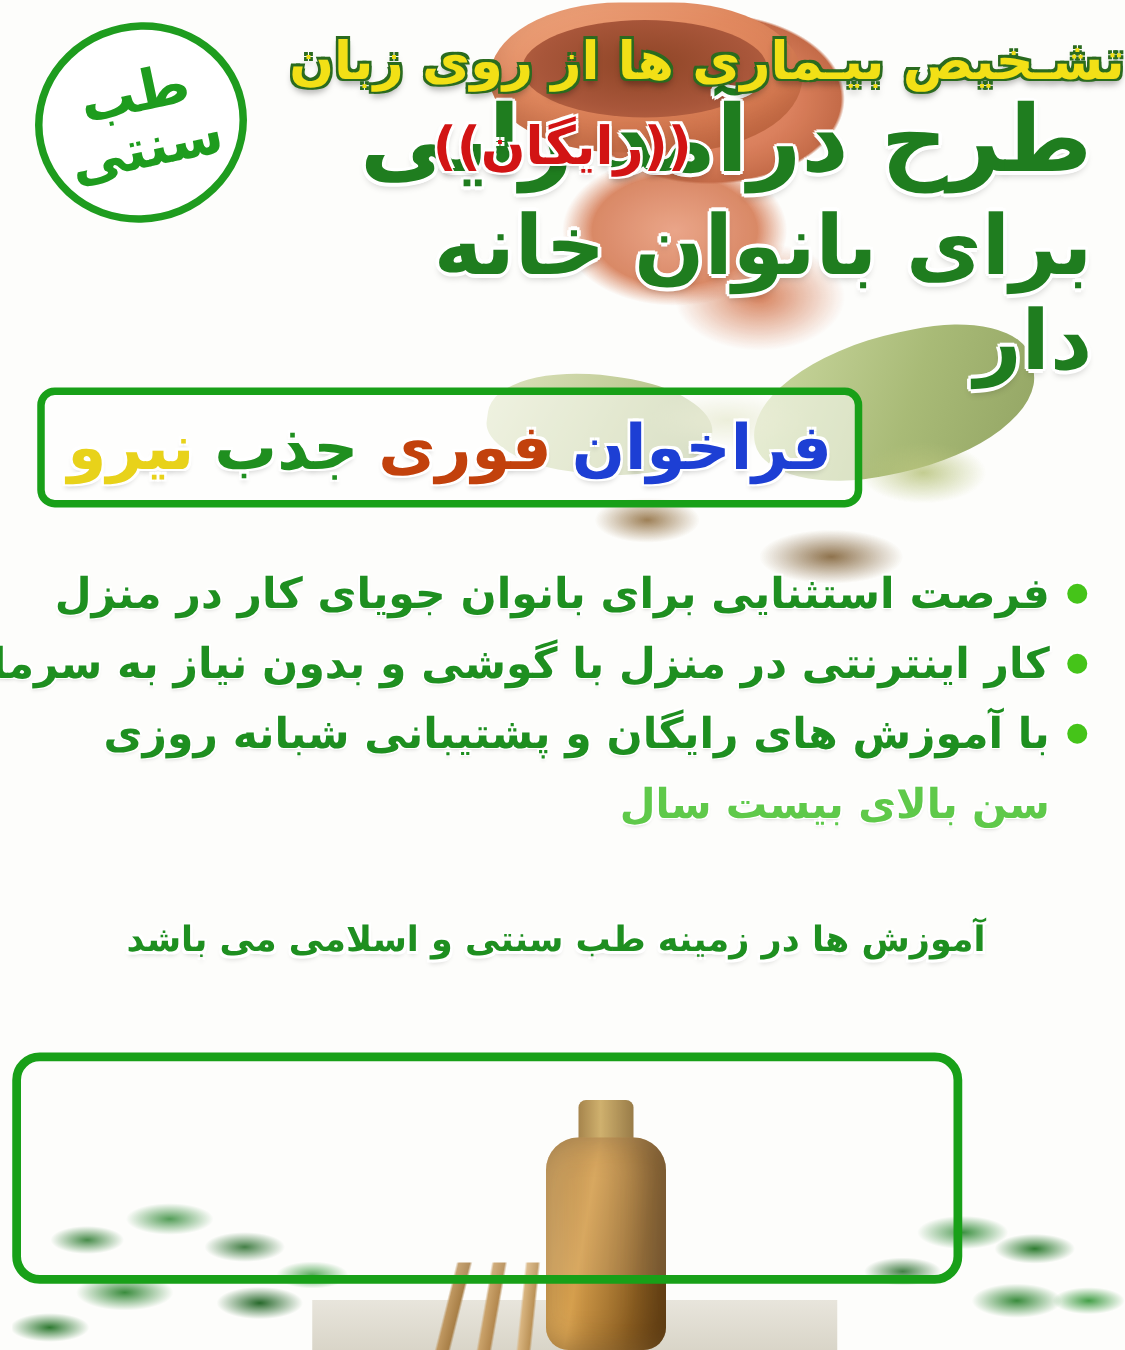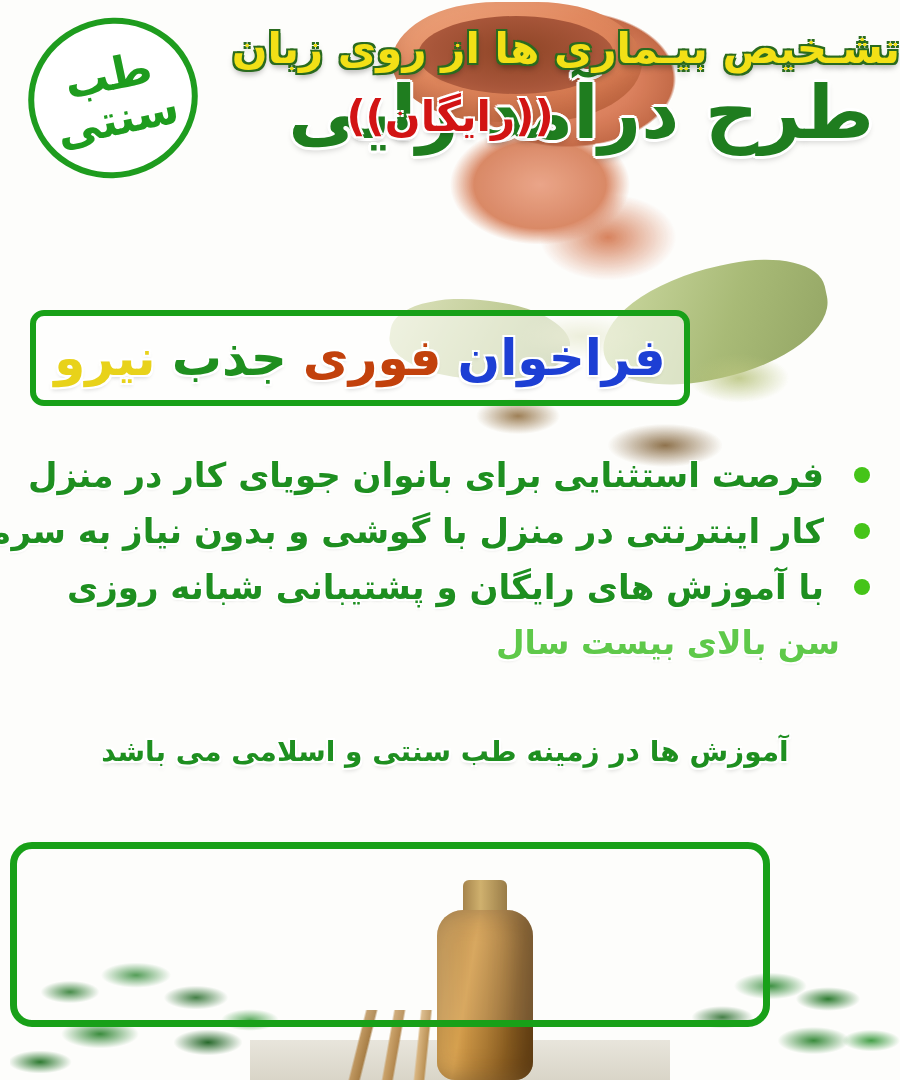--- a/index.html
+++ b/index.html
@@ -246,21 +246,21 @@
   .bullets {
     position: absolute;
     top: 455px;
     right: 30px;
     width: 850px;
   }
   .bullet-row {
     display: flex;
     align-items: center;
     justify-content: flex-start;
-    gap: 30px;
+    gap: 14px;
     margin-bottom: 16px;
   }
   .dot {
     flex: 0 0 auto;
     width: 16px;
     height: 16px;
     border-radius: 50%;
     background: #45c419;
     box-shadow: 0 0 0 2px rgba(255,255,255,.8);
   }
@@ -344,20 +344,21 @@
     <div class="body"></div>
   </div>
 
   <div class="badge">
     <span>طب</span>
     <span>سنتی</span>
   </div>
 
   <div class="headline">
     <span class="l1">طرح درآمد زایی</span>
+    <span class="l2">برای بانوان خانه دار</span>
   </div>
 
   <div class="callout">
     <span class="w1">فراخوان</span>
     <span class="w2">فوری</span>
     <span class="w3">جذب</span>
     <span class="w4">نیرو</span>
   </div>
 
   <div class="bullets">

